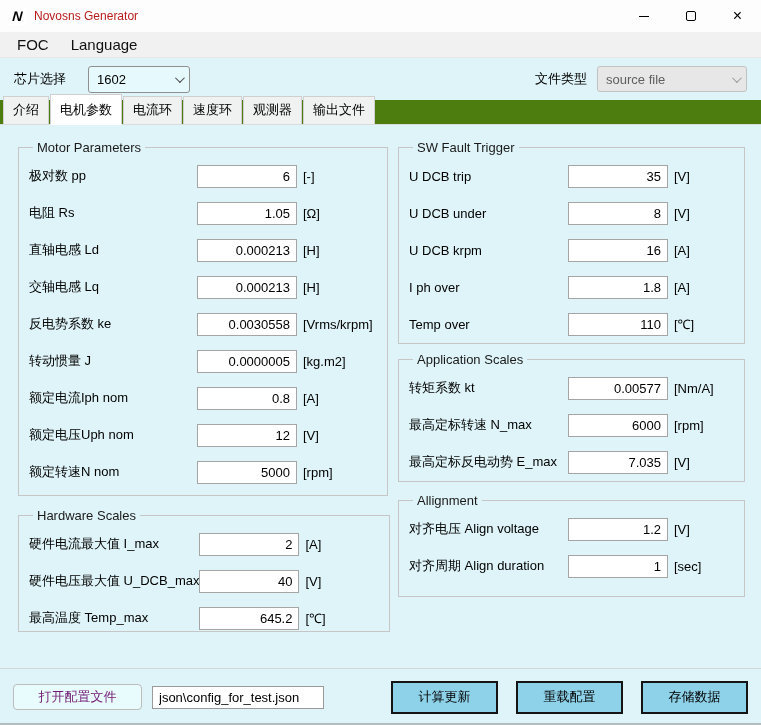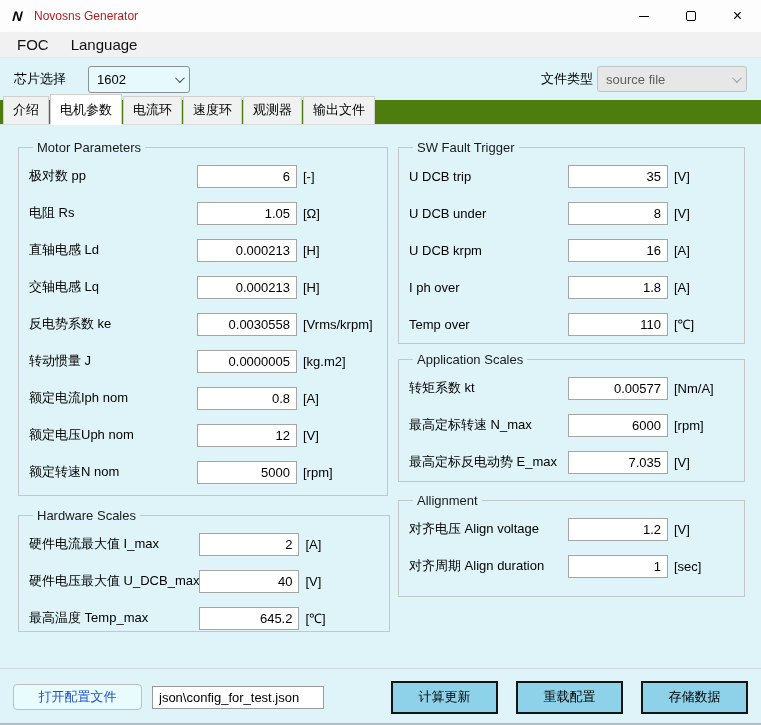--- a/index.html
+++ b/index.html
@@ -40,21 +40,21 @@
   .combo{
     display:flex; align-items:center; font-size:13px; color:#000;
     border:1px solid #8f8f8f; border-radius:3px; background:#e6f9fc;
     height:27px; padding:0 7px 0 8px;gap:28px;
   }
   .combo .val{ flex:1; overflow:hidden; white-space:nowrap; }
   .combo.chip{ width:102px; margin-left:22px; }
   .combo.filetype{
     width:150px; background:#e7e7e7; border-color:#c2c2c2; color:#5f5f5f; height:26px;
   }
-  .tlabel.ft{ margin-left:auto; margin-right:4px; }
+  .tlabel.ft{ margin-left:auto; margin-right:10px; }
   .chev{
     width:7px; height:7px; border-right:1.4px solid #444; border-bottom:1.4px solid #444;
     transform:rotate(45deg) translateY(-2px); flex:none;
   }
   .combo.filetype .chev{ border-color:#9a9a9a; }
   
   .tabbar{
     height:25px; display:flex; align-items:flex-end; padding-left:3px;
     background:#4d7c0f; border-bottom:1px solid #d8dee0;
   }
@@ -87,21 +87,21 @@
   #fs-hw{    left:18px;  top:383px; width:370px; height:124px; }
   #fs-sw{    left:398px; top:15px;  width:347px; height:204px; }
   #fs-app{   left:398px; top:227px; width:347px; height:130px; }
   #fs-align{ left:398px; top:368px; width:347px; height:104px; }
   
   .footer{
     height:57px; display:flex; align-items:center; padding:0 13px;
     border-top:1px solid #d2d8da; background:#dff4f8;
   }
   .btn-open{
-    width:129px; height:26px; font-size:13px; color:#1d4ed8; background:#e8fbfd;
+    width:129px; height:26px; font-size:13px; color:#701a75; background:#e8fbfd;
     border:1px solid #bdbdbd; border-radius:4px;
     font-family:"Liberation Sans", sans-serif;
   }
   .path-input{
     width:172px; height:23px; margin-left:10px; border:1px solid #9a9a9a; background:#fff;
     font-family:"Liberation Sans", sans-serif; font-size:13px; padding:1px 6px;
   }
   .btn-blue{
     width:107px; height:33px; font-size:13px; color:#000; background:#8ed2e9;
     border:2px solid #141414; font-family:"Liberation Sans", sans-serif;

